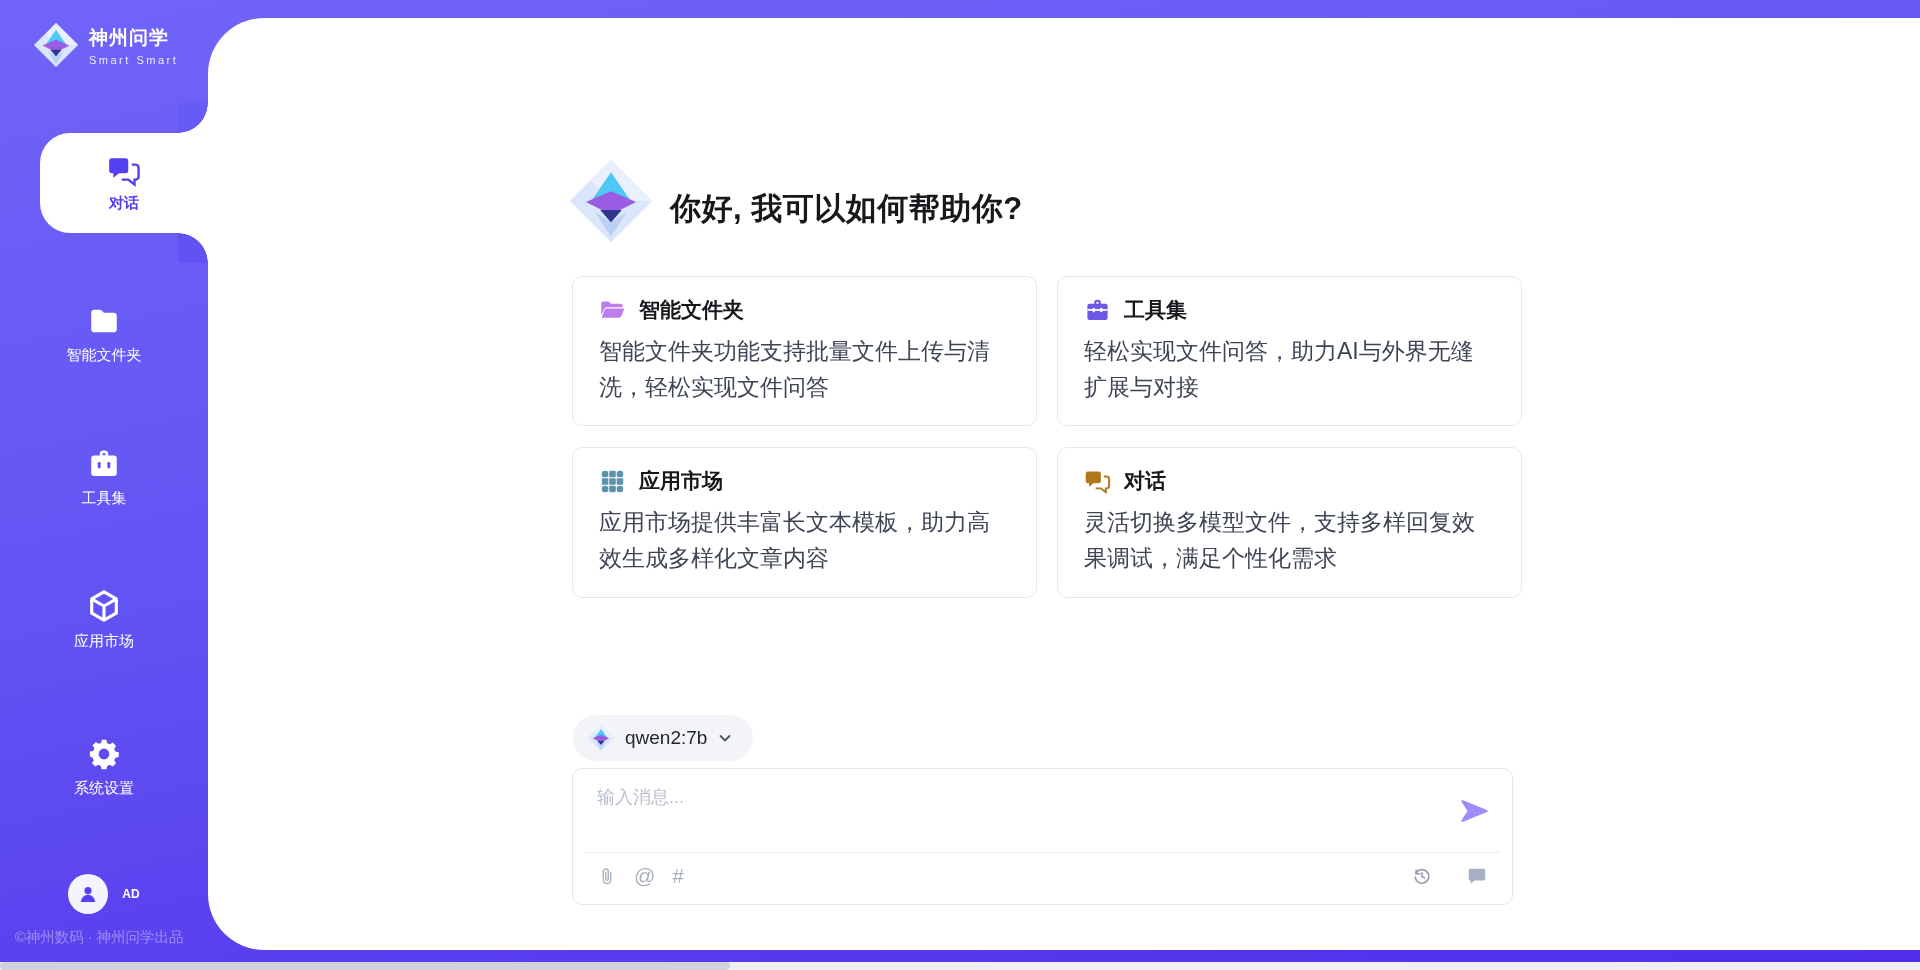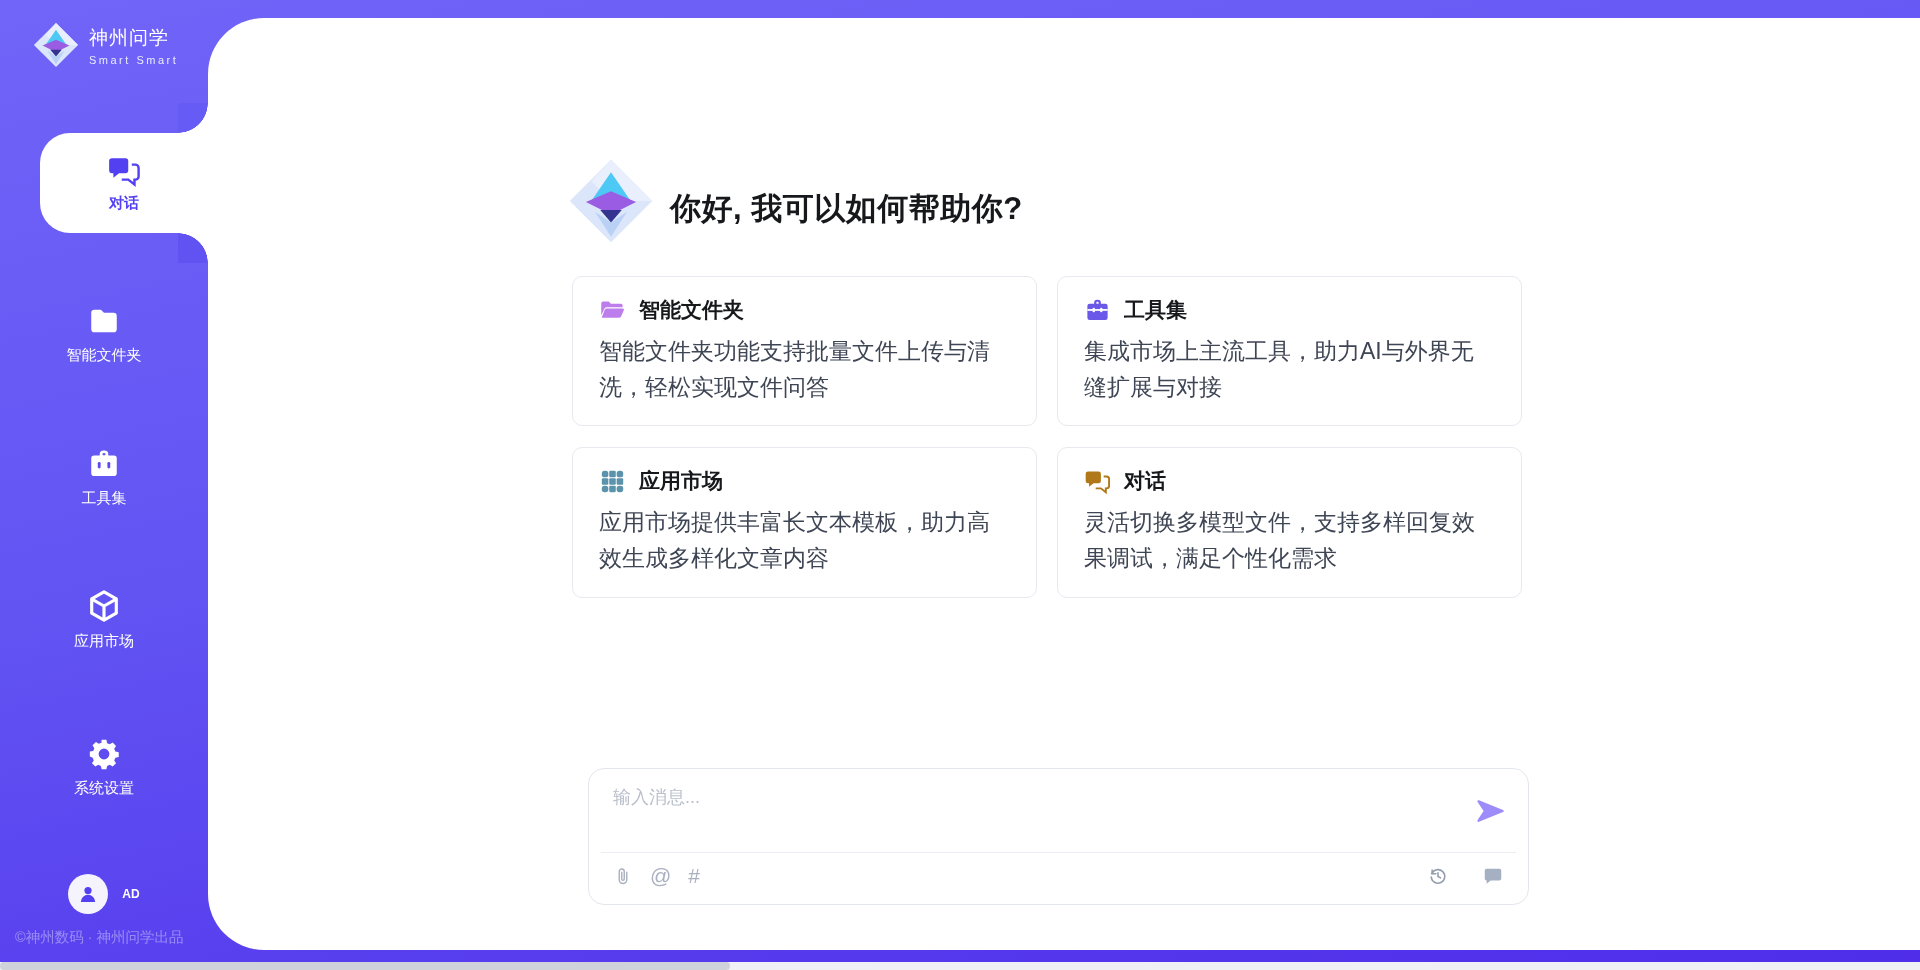--- a/index.html
+++ b/index.html
@@ -7,21 +7,21 @@
   body {
     font-family:"Liberation Sans","DejaVu Sans",sans-serif;
     background:linear-gradient(168deg,#7164f8 0%,#6254f3 45%,#4f2dea 100%);
     position:relative; color:#17181c;
   }
   svg { display:block; }
 
   
   .sidebar { position:absolute; left:0; top:0; width:208px; height:970px; }
   .logo-block { position:absolute; left:33px; top:22px; display:flex; align-items:center; gap:10px; }
-  .logo-text .brand-name { color:#fff; font-size:19px; font-weight:400; letter-spacing:1px; }
+  .logo-text .brand-name { color:#fff; font-size:19px; font-weight:700; letter-spacing:1px; }
   .logo-text .brand-sub { color:#e9ecff; font-size:11px; letter-spacing:2.5px; margin-top:3px; }
 
   .nav-tab {
     position:absolute; left:40px; top:133px; width:168px; height:100px;
     background:#fff; border-radius:30px 0 0 30px;
     display:flex; flex-direction:column; align-items:center; justify-content:center; gap:6px;
     cursor:pointer;
   }
   .nav-tab::before {
     content:""; position:absolute; right:0; top:-30px; width:30px; height:30px;
@@ -69,22 +69,22 @@
   .card-desc { margin-top:10px; font-size:23px; line-height:1.55; color:#3e4554; }
 
   .model-pill {
     position:absolute; left:365px; top:697px; height:46px;
     display:inline-flex; align-items:center; gap:10px;
     background:#f3f4f7; border-radius:23px; padding:0 20px 0 14px; cursor:pointer;
   }
   .model-name { font-size:19px; color:#23262f; }
 
   .composer {
-    position:absolute; left:380px; top:750px; width:941px; height:137px;
-    background:#fff; border:1.5px solid #e3e6ed; border-radius:16px;
+    position:absolute; left:364px; top:750px; width:941px; height:137px;
+    background:#fff; border:1.5px solid #e3e6ed; border-radius:10px;
   }
   .composer textarea {
     position:absolute; left:24px; top:16px; width:830px; height:58px;
     border:none; outline:none; resize:none; font-family:inherit;
     font-size:18px; color:#333; background:transparent;
   }
   .composer textarea::placeholder { color:#b9bfcb; }
   .send-btn { position:absolute; right:22px; top:26px; width:32px; height:32px;
     background:none; border:none; cursor:pointer; padding:0; }
   .composer-divider { position:absolute; left:12px; right:12px; top:83px; height:1px; background:#eceef3; }
@@ -205,21 +205,21 @@
       <div class="card">
         <div class="card-head">
           <svg width="27" height="27" viewBox="0 0 24 24">
             <path fill="#6a58e8" d="M9 6V5a2.6 2.6 0 0 1 2.6-2.6h.8A2.6 2.6 0 0 1 15 5v1h4a2 2 0 0 1 2 2v10.5a2 2 0 0 1-2 2H5a2 2 0 0 1-2-2V8a2 2 0 0 1 2-2h4zm2-.1h2V5a.7.7 0 0 0-.7-.7h-.6A.7.7 0 0 0 11 5v.9z"></path>
             <path d="M3 11.5h18" stroke="#fff" stroke-width="1.6"></path>
             <rect x="7.6" y="9.6" width="2.1" height="4" rx="1" fill="#fff"></rect>
             <rect x="14.3" y="9.6" width="2.1" height="4" rx="1" fill="#fff"></rect>
           </svg>
           <span class="card-title">工具集</span>
         </div>
-        <p class="card-desc">集成市场上主流工具，助力AI与外界无缝扩展与对接</p>
+        <p class="card-desc">轻松实现文件问答，助力AI与外界无缝扩展与对接</p>
       </div>
 
       <div class="card">
         <div class="card-head">
           <svg width="27" height="27" viewBox="0 0 24 24" fill="#5b93ad">
             <rect x="2.5" y="2.5" width="5.8" height="5.8" rx="2.4"></rect>
             <rect x="9.1" y="2.5" width="5.8" height="5.8" rx="1"></rect>
             <rect x="15.7" y="2.5" width="5.8" height="5.8" rx="2.4"></rect>
             <rect x="2.5" y="9.1" width="5.8" height="5.8" rx="1"></rect>
             <rect x="9.1" y="9.1" width="5.8" height="5.8" rx="1"></rect>
@@ -237,20 +237,29 @@
         <div class="card-head">
           <svg width="27" height="27" viewBox="0 0 24 24" fill="#b07818" style="color:#b07818">
               <use href="#chat-glyph"></use>
             </svg>
           <span class="card-title">对话</span>
         </div>
         <p class="card-desc">灵活切换多模型文件，支持多样回复效果调试，满足个性化需求</p>
       </div>
     </div>
 
+    <div class="model-pill">
+      <svg width="28" height="28">
+          <use href="#diamond"></use>
+        </svg>
+      <span class="model-name">qwen2:7b</span>
+      <svg width="16" height="16" viewBox="0 0 16 16">
+        <path d="M3.5 6l4.5 4.5L12.5 6" fill="none" stroke="#4b5563" stroke-width="1.8" stroke-linecap="round" stroke-linejoin="round"></path>
+      </svg>
+    </div>
 
     <div class="composer">
       <textarea placeholder="输入消息..." style=""></textarea>
 
       <button class="send-btn">
         <svg width="32" height="32" viewBox="0 0 28 28">
           <path d="M4 5.5L25 14 4 22.5l5.5-8.5z" fill="#9d8cfa" stroke="#9d8cfa" stroke-width="2" stroke-linejoin="round"></path>
         </svg>
       </button>
 

